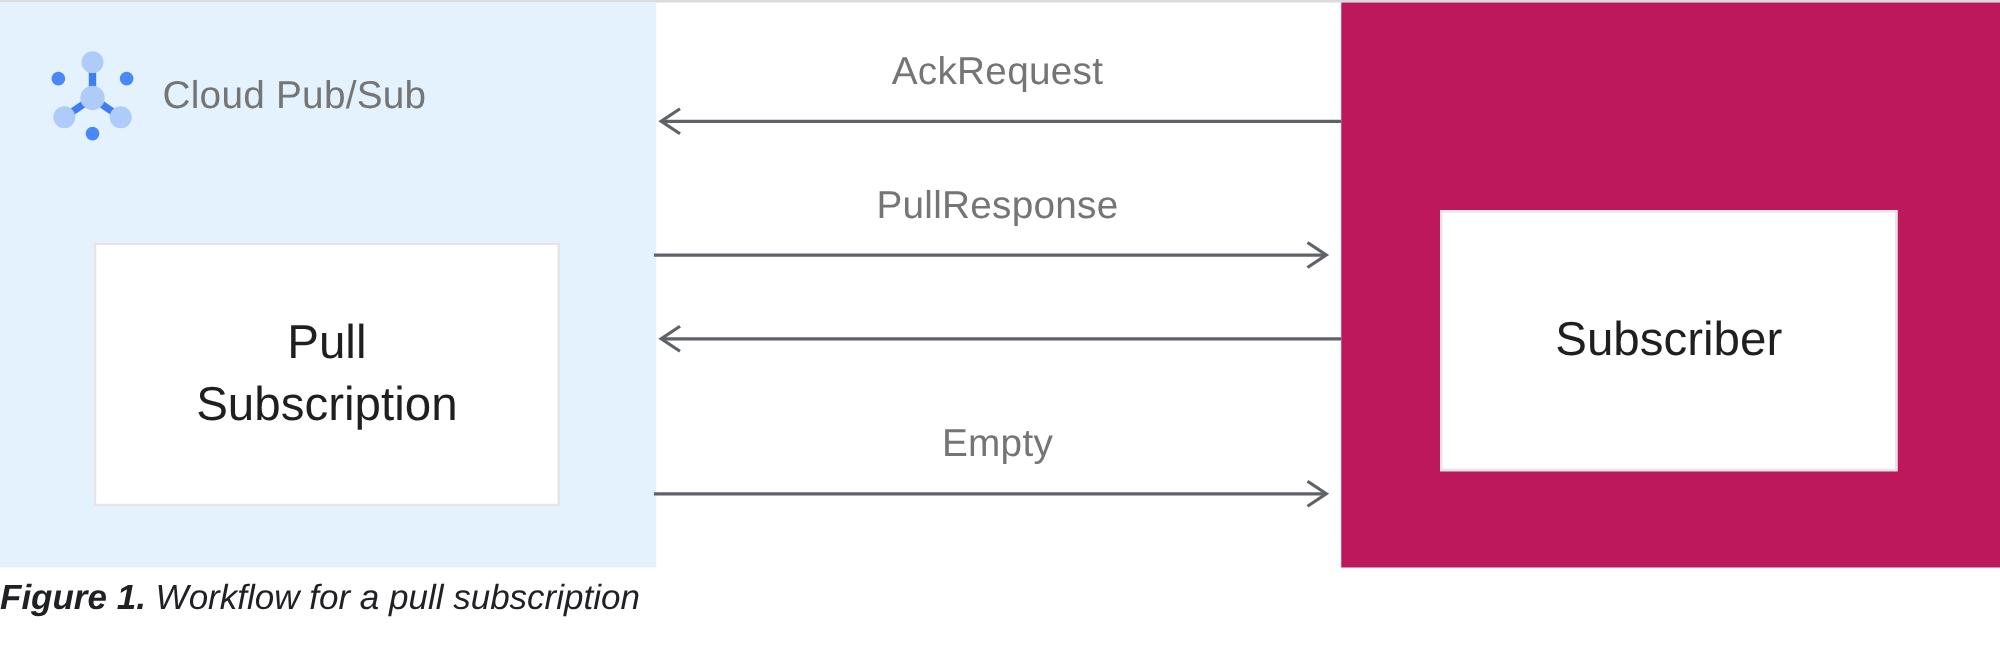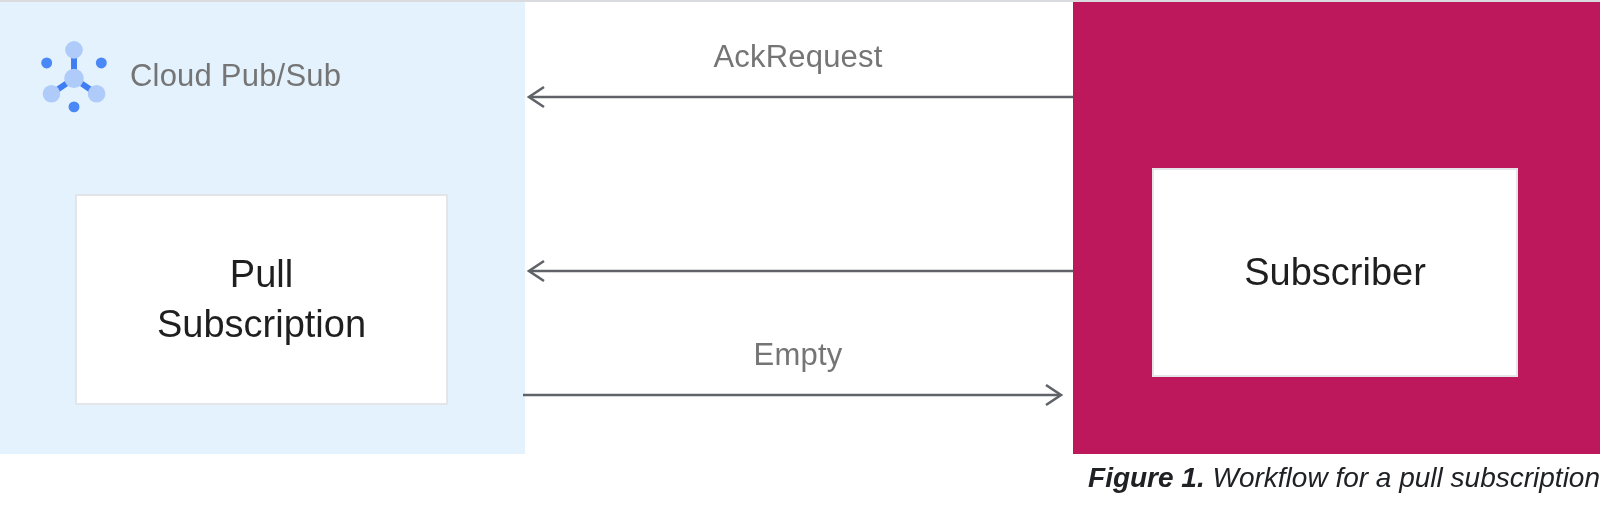--- a/index.html
+++ b/index.html
@@ -43,21 +43,21 @@
   .msg-4{top:334px;}
   .msg-label{
     height:42px;line-height:42px;text-align:center;
     font-size:31px;color:#757575;letter-spacing:0.2px;
   }
   .arrow{display:block;margin-top:6px;width:550px;height:26px;}
   .arrow line,.arrow path{stroke:#5f6368;stroke-width:2.6;fill:none;}
   
   .caption{
     position:absolute;left:0;right:0;top:462px;margin:0;
-    text-align:right;font-style:italic;font-size:28px;color:#202124;
+    text-align:left;font-style:italic;font-size:28px;color:#202124;
   }
   .cap-label{font-weight:700;}
   .cap-text{font-weight:400;}
 </style>
 </head>
 <body>
 
 <div class="canvas">
   <div class="top-rule"></div>
 
@@ -100,20 +100,27 @@
   </section>
 
   <div class="message msg-1">
     <div class="msg-label">AckRequest</div>
     <svg class="arrow" viewBox="0 0 550 26" aria-hidden="true">
       <path d="M21 3 L6 13 L21 23"></path>
       <line x1="7" y1="13" x2="550" y2="13"></line>
     </svg>
   </div>
 
+  <div class="message msg-2">
+    <div class="msg-label">PullResponse</div>
+    <svg class="arrow" viewBox="0 0 550 26" aria-hidden="true">
+      <line x1="0" y1="13" x2="537" y2="13"></line>
+      <path d="M523 3 L538 13 L523 23"></path>
+    </svg>
+  </div>
 
   <div class="message msg-3">
     <svg class="arrow" viewBox="0 0 550 26" aria-hidden="true">
       <path d="M21 3 L6 13 L21 23"></path>
       <line x1="7" y1="13" x2="550" y2="13"></line>
     </svg>
   </div>
 
   <div class="message msg-4">
     <div class="msg-label">Empty</div>

